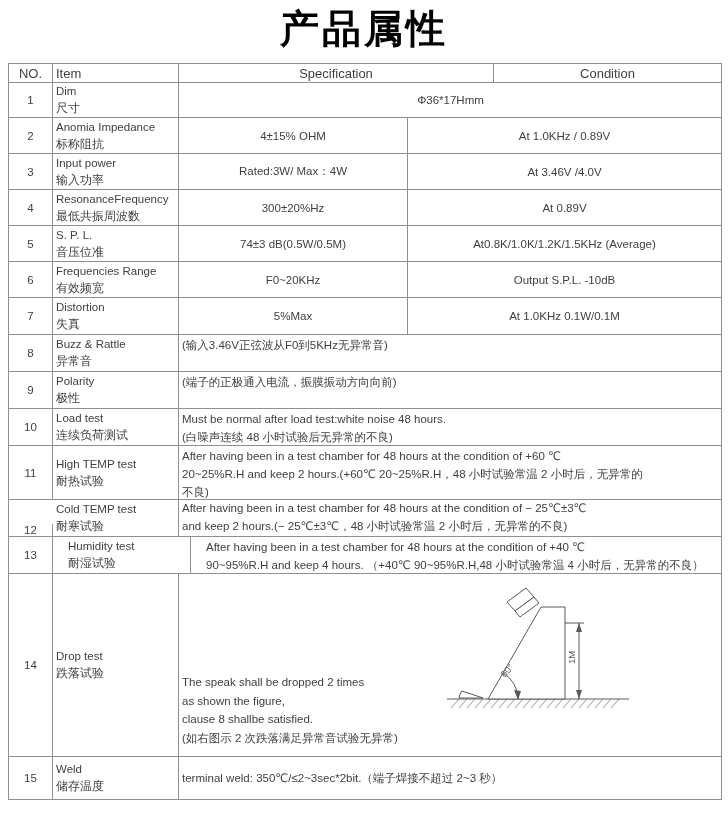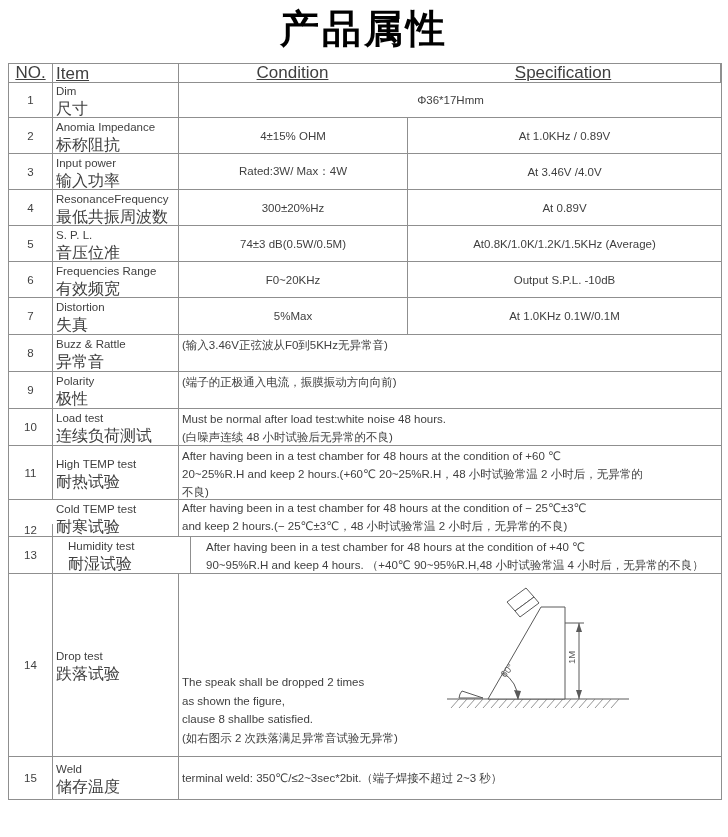--- a/index.html
+++ b/index.html
@@ -23,27 +23,27 @@
   .spec-table{
     position:absolute;left:8px;top:63px;width:714px;
     border:1px solid var(--bc);
     font-size:11.5px;
   }
   .trow{display:flex;border-bottom:1px solid var(--bc);overflow:hidden;background:#fff;}
   .trow:last-child{border-bottom:none;}
   .cell{border-right:1px solid var(--bc);overflow:hidden;}
   .cell.last{border-right:none;}
   .thead{height:19px;}
-  .hcell{display:flex;align-items:center;font-size:17px;text-decoration:underline;}
+  .hcell{display:flex;align-items:center;font-size:13px;}
   .center{justify-content:center;text-align:center;}
   .no{width:44px;display:flex;align-items:center;justify-content:center;flex:0 0 44px;}
   .item{width:126px;flex:0 0 126px;display:flex;flex-direction:column;justify-content:center;padding:1px 2px 1px 3px;line-height:17px;}
   .hspec{width:315px;flex:0 0 315px;}
   .hcond{flex:1;}
-  .item .zh{font-size:16px;}
+  .item .zh{font-size:12px;}
   .spec{width:229px;flex:0 0 229px;display:flex;align-items:center;justify-content:center;text-align:center;}
   .cond{flex:1;display:flex;align-items:center;justify-content:center;text-align:center;}
   .merged{flex:1;display:flex;flex-direction:column;justify-content:flex-start;padding:1px 2px 1px 3px;line-height:18px;}
   .merged.center-v{justify-content:center;}
   .merged .ln{white-space:nowrap;}
   .merged.drop{position:relative;padding:0;}
   .drop-text{position:absolute;left:3px;bottom:9px;line-height:18.5px;}
   .drop-text .ln{white-space:nowrap;}
   .drop-figure{position:absolute;right:78px;top:4px;width:212px;height:140px;}
   .drop-figure svg{display:block;width:212px;height:140px;}
@@ -52,22 +52,22 @@
 </head>
 <body>
 
 <div class="page">
   <h1 class="title">产品属性</h1>
 
   <div class="spec-table">
     <div class="trow thead">
       <div class="cell no hcell center">NO.</div>
       <div class="cell item hcell" style="flex-direction:row;justify-content:flex-start;">Item</div>
+      <div class="cell hspec hcell center">Specification</div>
       <div class="cell hcond hcell center last">Condition</div>
-      <div class="cell hspec hcell center">Specification</div>
     </div>
     <div id="tbody">
         <div class="trow" style="height: 35px;">
           <div class="cell no">1</div>
           <div class="cell item">
             <div class="en">Dim</div>
             <div class="zh">尺寸</div>
           </div>
           <div class="cell merged center-v last">
             <div class="ln" style="text-align: center;">Φ36*17Hmm</div>

